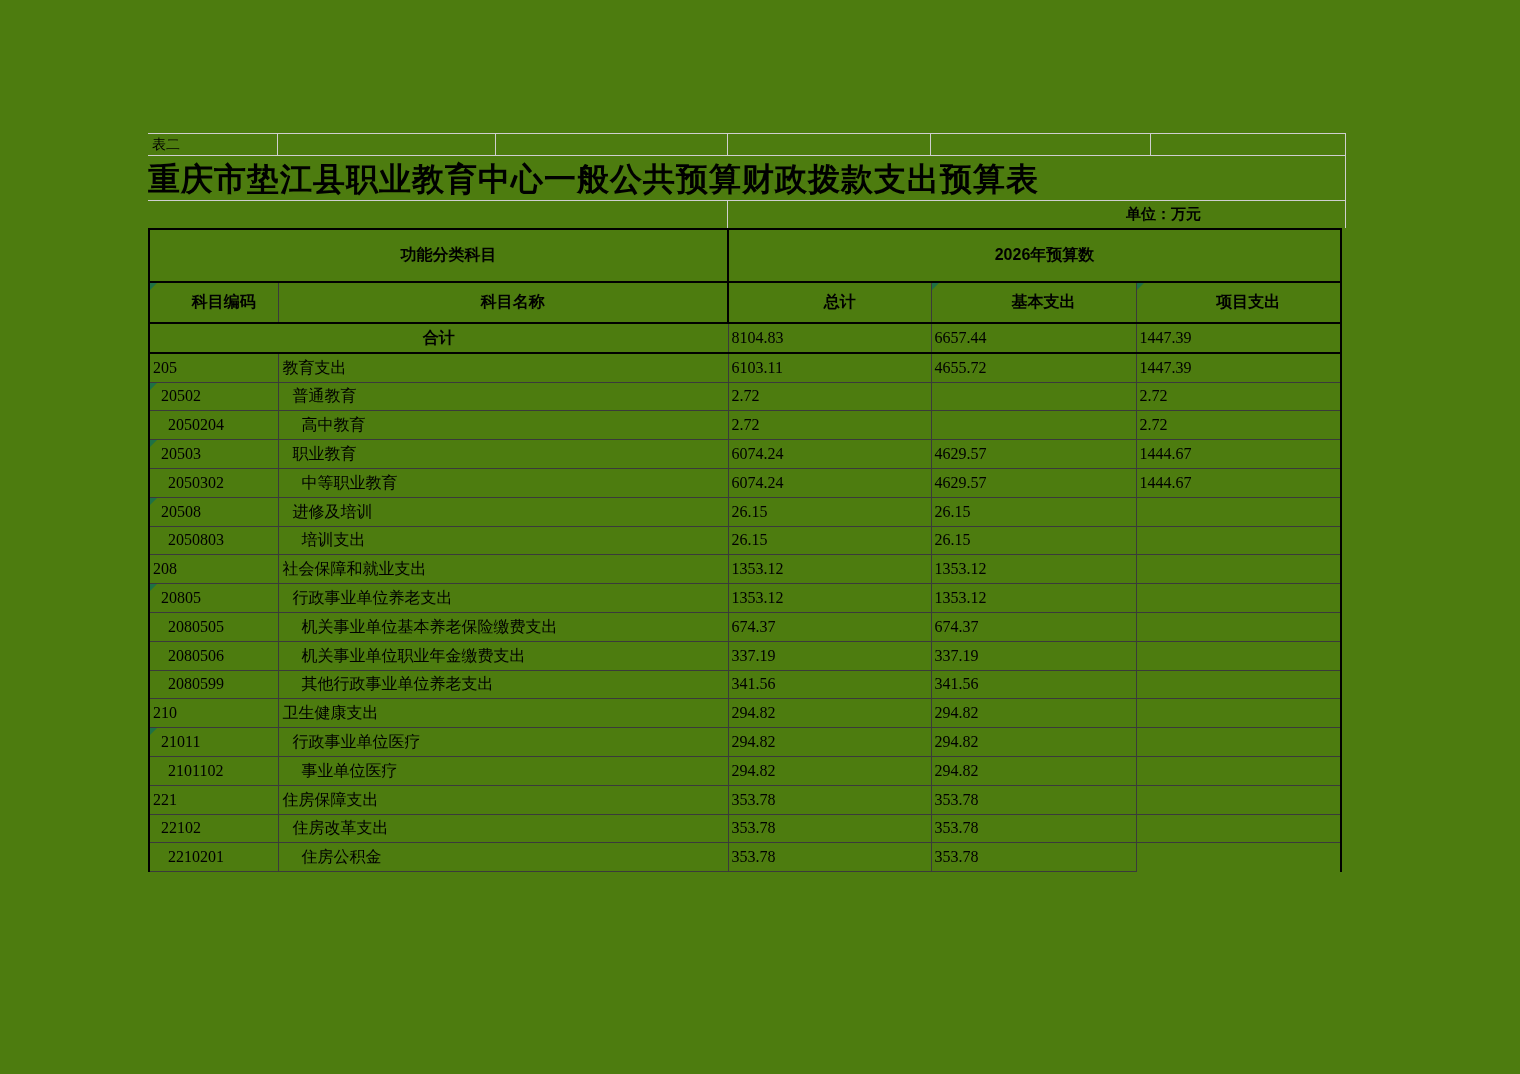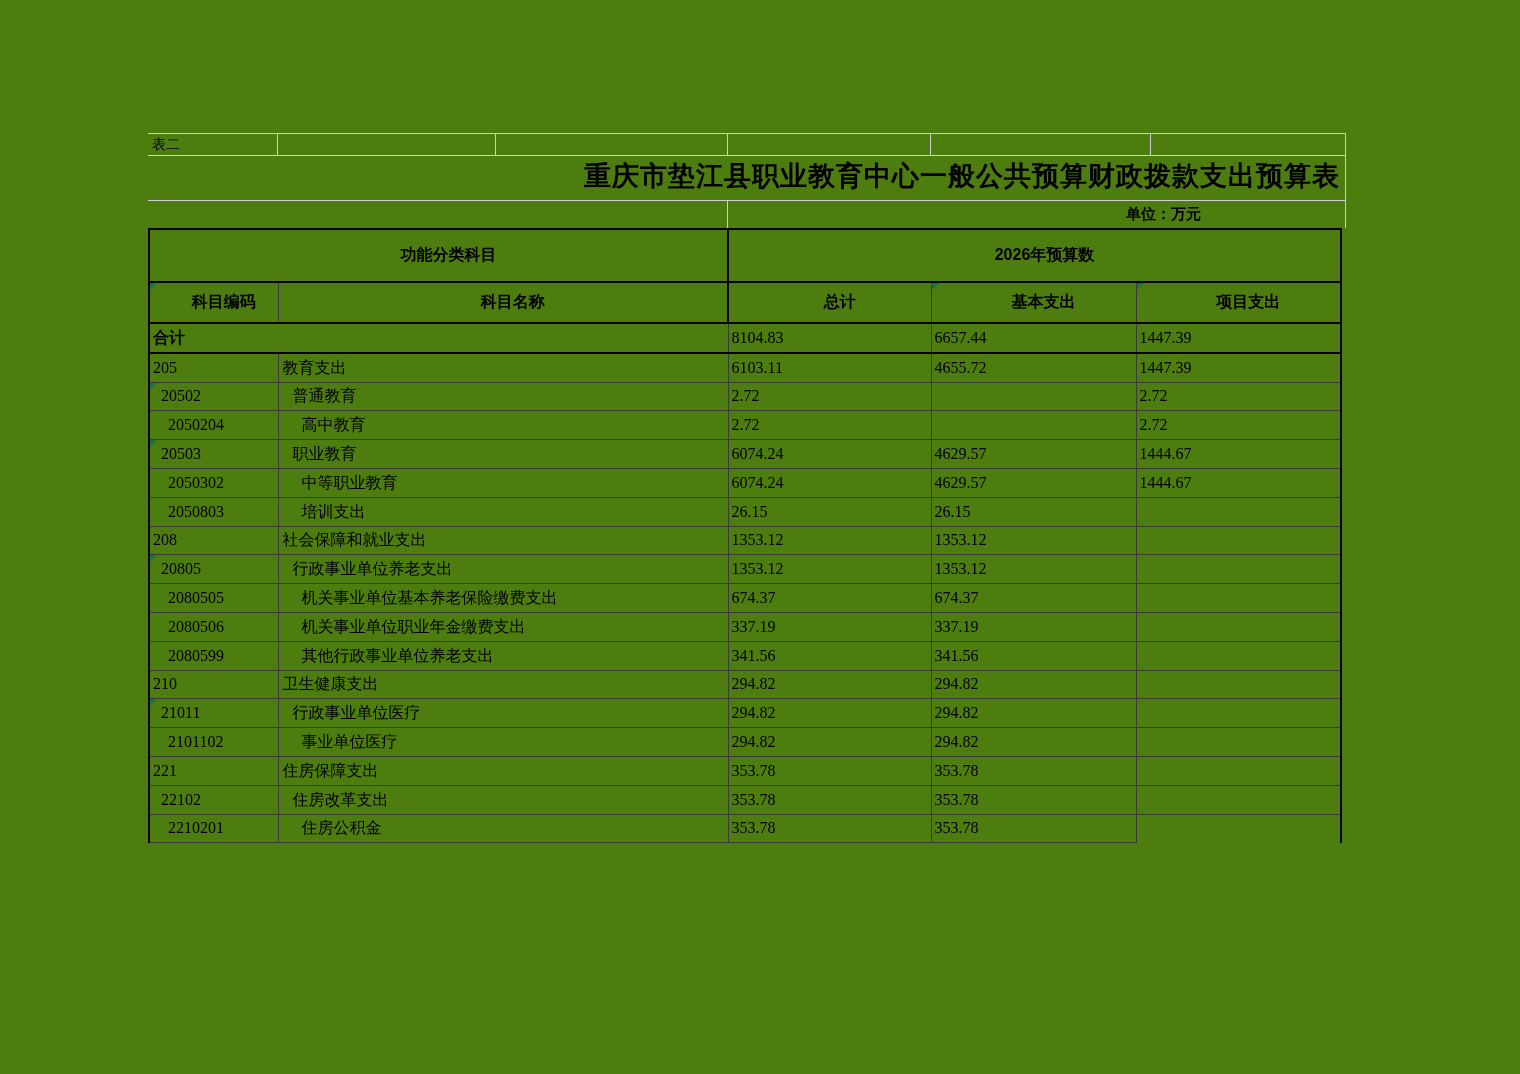--- a/index.html
+++ b/index.html
@@ -2,39 +2,39 @@
 <html><head>
 <meta charset="utf-8">
 <style>
   html,body{margin:0;padding:0;background:#ffffff;}
   .page{position:relative;width:1520px;height:1074px;background:#4d7c0f;overflow:hidden;
         font-family:"Liberation Serif", serif;color:#000;}
   
   .gl{position:absolute;background:#cfcfcf;}
   
   .corner-label{position:absolute;left:152px;top:136px;font-size:14px;font-family:"Liberation Serif",serif;}
-  .sheet-title{position:absolute;left:148px;top:158px;width:1192px;text-align:right;
-               font-size:27px;font-weight:bold;letter-spacing:1px;font-family:"Liberation Serif",serif;}
+  .sheet-title{position:absolute;left:148px;top:158px;width:1192px;text-align:left;
+               font-size:32px;font-weight:bold;letter-spacing:1px;font-family:"Liberation Serif",serif;}
   .unit-label{position:absolute;left:1126px;top:205px;font-size:15px;font-weight:bold;
               font-family:"Liberation Sans",sans-serif;text-align:center;}
   
   table.budget{position:absolute;left:148px;top:228px;width:1192px;border-collapse:collapse;table-layout:fixed;}
   col.c0{width:129px;} col.c1{width:450px;} col.c2{width:203px;} col.c3{width:205px;} col.c4{width:205px;}
   th,td{border:1px solid #3a3a3a;padding:0 3px;vertical-align:middle;position:relative;
         overflow:hidden;white-space:nowrap;}
   th{font-family:"Liberation Sans",sans-serif;font-weight:bold;font-size:16px;text-align:center;
      border-top:2px solid #000;border-bottom:2px solid #000;padding-left:23px;}
   tr.hrow1 th{height:51px;}
   tr.hrow2 th{height:39px;}
   td{font-size:16px;height:27.8px;line-height:1;text-align:left;}
   .edge-l{border-left:2px solid #000;}
   .edge-r{border-right:2px solid #000;}
   .divider-left{border-left:2px solid #000;}
   tr.total-row td{border-top:2px solid #000;border-bottom:2px solid #000;}
-  tr.total-row td.total-label{font-family:"Liberation Sans",sans-serif;font-weight:bold;}
+  tr.total-row td.total-label{font-family:"Liberation Sans",sans-serif;font-weight:bold;text-align:center;}
   tbody.rows tr:last-child td.cell-project{border-bottom:none;}
   td.cell-code.indent-0{padding-left:3px;}
   td.cell-code.indent-1{padding-left:11px;}
   td.cell-code.indent-2{padding-left:18px;}
   td.cell-name.indent-0{padding-left:4px;}
   td.cell-name.indent-1{padding-left:14px;}
   td.cell-name.indent-2{padding-left:23px;}
   .flag{position:absolute;top:0;left:0;width:0;height:0;
         border-top:7px solid #1e7145;border-right:7px solid transparent;}
 </style>
@@ -127,20 +127,27 @@
           <td class="cell-project edge-r"><span>1444.67</span></td>
         </tr>
         <tr>
           <td class="cell-code indent-2 edge-l"><span>2050302</span></td>
           <td class="cell-name indent-2"><span>中等职业教育</span></td>
           <td class="cell-total"><span>6074.24</span></td>
           <td class="cell-basic"><span>4629.57</span></td>
           <td class="cell-project edge-r"><span>1444.67</span></td>
         </tr>
         <tr>
+          <td class="cell-code indent-1 edge-l"><span class="flag"></span><span>20508</span></td>
+          <td class="cell-name indent-1"><span>进修及培训</span></td>
+          <td class="cell-total"><span>26.15</span></td>
+          <td class="cell-basic"><span>26.15</span></td>
+          <td class="cell-project edge-r"></td>
+        </tr>
+        <tr>
           <td class="cell-code indent-2 edge-l"><span>2050803</span></td>
           <td class="cell-name indent-2"><span>培训支出</span></td>
           <td class="cell-total"><span>26.15</span></td>
           <td class="cell-basic"><span>26.15</span></td>
           <td class="cell-project edge-r"></td>
         </tr>
         <tr>
           <td class="cell-code indent-0 edge-l"><span>208</span></td>
           <td class="cell-name indent-0"><span>社会保障和就业支出</span></td>
           <td class="cell-total"><span>1353.12</span></td>

